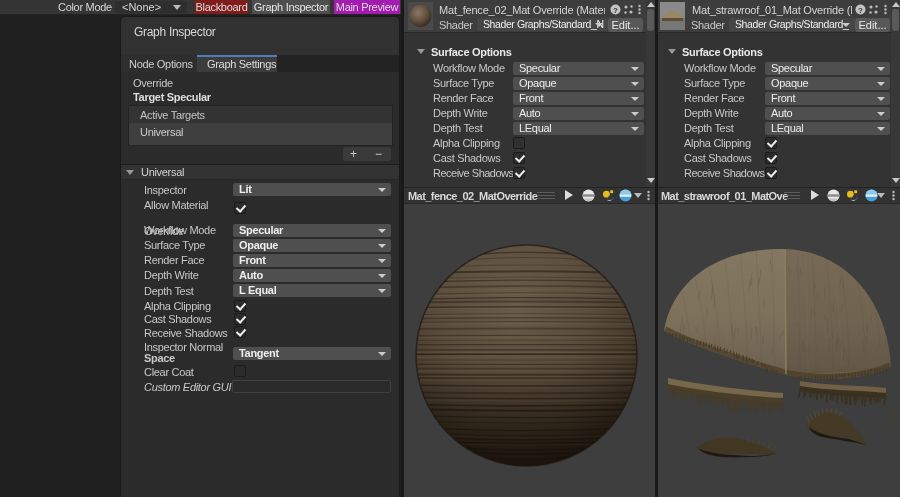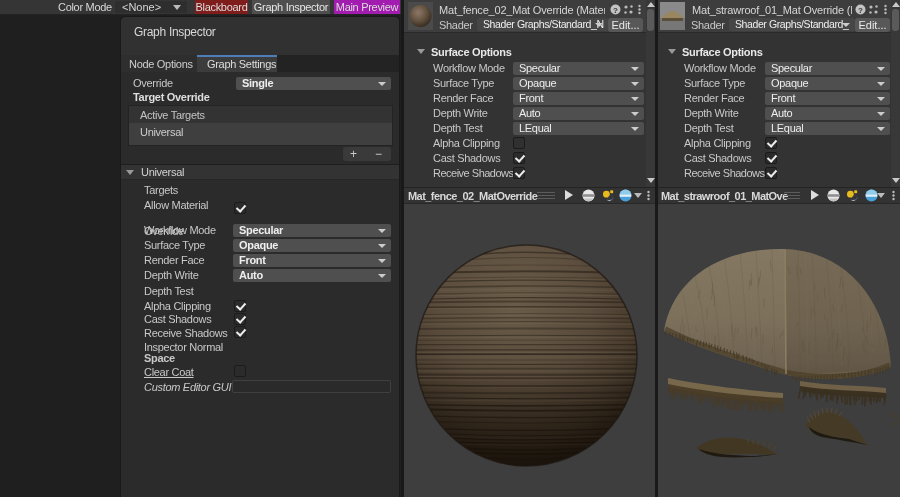--- a/index.html
+++ b/index.html
@@ -37,60 +37,62 @@
 <div class="abs" style="left:121px;top:17px;width:278px;height:38px;background:#313131;border-radius:5px 5px 0 0;"></div>
 <div class="lbl" style="left:134px;top:25px;font-size:12px;color:#d8d8d8;">Graph Inspector</div>
 
 <div class="abs" style="left:121px;top:55px;width:278px;height:17px;background:#232323;"></div>
 <div class="abs" style="left:121px;top:55px;width:76px;height:17px;background:#2e2e2e;"></div>
 <div class="lbl" style="left:129px;top:58px;color:#cecece;">Node Options</div>
 <div class="abs" style="left:197px;top:55px;width:80px;height:17px;background:#3c3c3c;border-top:2px solid #4f7cba;box-sizing:border-box;"></div>
 <div class="lbl" style="left:207px;top:58px;color:#dddddd;text-align:center;">Graph Settings</div>
 
 <div class="lbl" style="left:133px;top:77px;">Override</div>
-<div class="dd bold" style="left:236px;top:77px;width:149px;height:13px;">Single<span class="ar"></span></div>
-<div class="lbl bold" style="left:133px;top:91px;color:#dedede;">Target Override</div>
+<div class="lbl bold" style="left:133px;top:91px;color:#dedede;">Target Specular</div>
 
 <div class="abs" style="left:128px;top:105px;width:265px;height:41px;background:#383838;border:1px solid #232323;box-sizing:border-box;"></div>
 <div class="abs" style="left:129px;top:106px;width:263px;height:17px;background:#333333;"></div>
 <div class="lbl" style="left:140px;top:109px;color:#c4c4c4;">Active Targets</div>
 <div class="abs" style="left:129px;top:123px;width:263px;height:22px;background:#3f3f3f;"></div>
 <div class="lbl" style="left:140px;top:126px;color:#cccccc;">Universal</div>
 
 <div class="abs" style="left:343px;top:147px;width:48px;height:14px;background:#3a3a3a;border-radius:3px;">
   <span style="position:absolute;left:7px;top:0px;font-size:12px;color:#cccccc;">+</span>
   <span style="position:absolute;right:9px;top:0px;font-size:12px;color:#cccccc;">−</span>
 </div>
 
 <div class="abs" style="left:121px;top:164px;width:278px;height:16px;background:#333333;border-top:1px solid #1e1e1e;border-bottom:1px solid #262626;box-sizing:border-box;"></div>
 <span class="tri-d" style="position:absolute;left:126px;top:170px;"></span>
 <div class="lbl" style="left:141px;top:166px;color:#d2d2d2;">Universal</div>
 
-<div class="lbl" style="left:144px;top:184px;">Targets</div>
+<div class="lbl" style="left:144px;top:184px;">Inspector</div>
+<div class="dd bold" style="left:233px;top:183px;width:152px;height:13px;">Lit<span class="ar"></span></div>
 <div class="lbl" style="left:144px;top:199px;">Allow Material</div>
 <div class="lbl" style="left:144px;top:225px;">Override</div>
 <div class="cb on" style="left:234px;top:202px;"></div>
 <div class="lbl" style="left:144px;top:224px;">Workflow Mode</div>
 <div class="dd bold" style="left:233px;top:224px;width:152px;height:13px;">Specular<span class="ar"></span></div>
 <div class="lbl" style="left:144px;top:239px;">Surface Type</div>
 <div class="dd bold" style="left:233px;top:239px;width:152px;height:13px;">Opaque<span class="ar"></span></div>
 <div class="lbl" style="left:144px;top:254px;">Render Face</div>
 <div class="dd bold" style="left:233px;top:254px;width:152px;height:13px;">Front<span class="ar"></span></div>
 <div class="lbl" style="left:144px;top:269px;">Depth Write</div>
 <div class="dd bold" style="left:233px;top:269px;width:152px;height:13px;">Auto<span class="ar"></span></div>
 <div class="lbl" style="left:144px;top:285px;">Depth Test</div>
+<div class="dd bold" style="left:233px;top:284px;width:152px;height:13px;">L Equal<span class="ar"></span></div>
 <div class="lbl" style="left:144px;top:300px;">Alpha Clipping</div>
 <div class="cb on" style="left:234px;top:300px;"></div>
 <div class="lbl" style="left:144px;top:313px;">Cast Shadows</div>
 <div class="cb on" style="left:234px;top:313px;"></div>
 <div class="lbl" style="left:144px;top:327px;">Receive Shadows</div>
 <div class="cb on" style="left:234px;top:326px;"></div>
 <div class="lbl" style="left:144px;top:341px;">Inspector Normal</div>
 <div class="lbl" style="left:144px;top:352px;font-weight:bold;">Space</div>
-<div class="lbl" style="left:144px;top:366px;text-decoration:underline;">Clear Coat</div>
+<div class="dd bold" style="left:233px;top:347px;width:152px;height:13px;">Tangent<span class="ar"></span></div>
+<div class="lbl" style="left:144px;top:366px;">Clear Coat</div>
 <div class="cb" style="left:234px;top:365px;"></div>
 <div class="lbl" style="left:144px;top:381px;font-style:italic;">Custom Editor GUI</div>
 <div class="abs" style="left:232px;top:380px;width:159px;height:13px;background:#2a2a2a;border:1px solid #404040;border-radius:2px;box-sizing:border-box;"></div>
 
 <div class="abs" style="left:401px;top:0;width:3px;height:497px;background:#191919;"></div>
 <div class="abs" style="left:655px;top:0;width:3px;height:497px;background:#191919;"></div>
 
 <div class="abs" style="left:404px;top:0;width:251px;height:497px;background:#333333;"></div>
 <div class="abs" style="left:404px;top:0;width:251px;height:33px;background:#3d3d3d;border-bottom:1px solid #292929;box-sizing:border-box;"></div>
 

